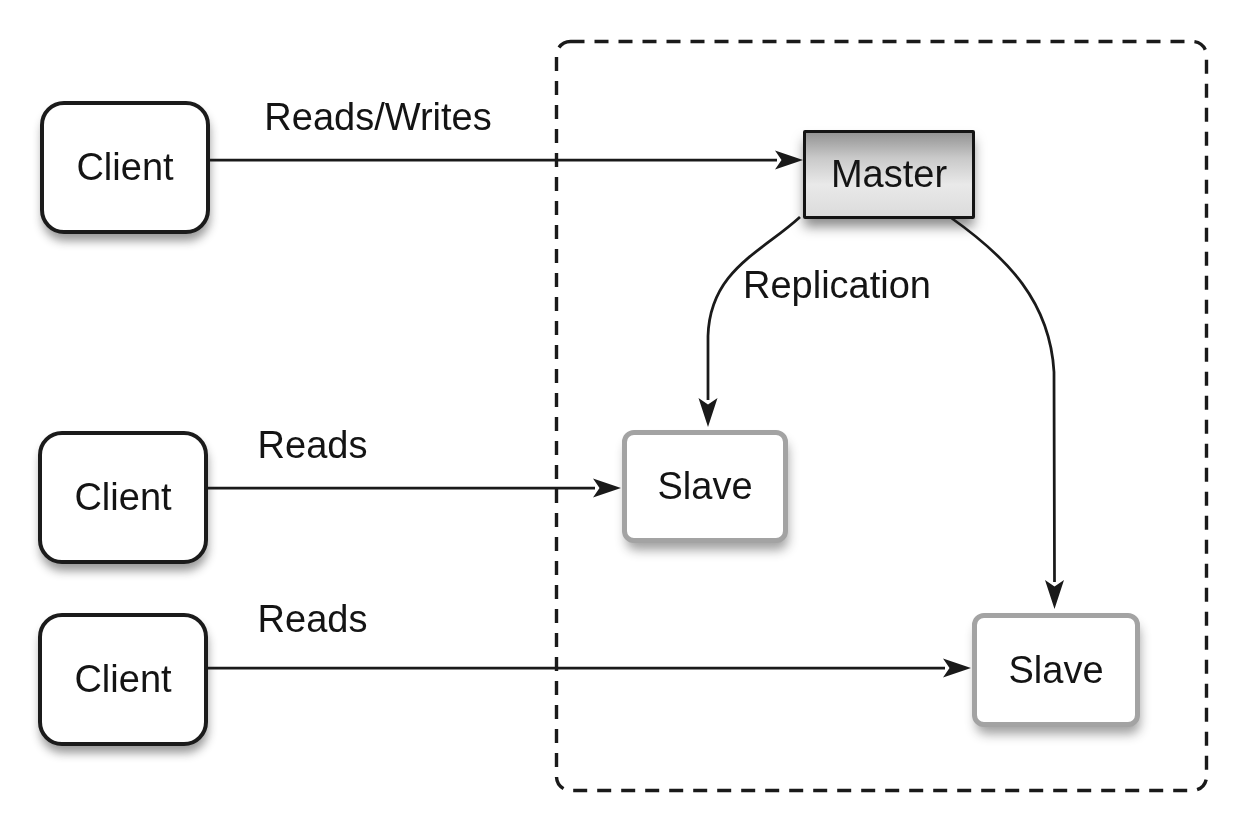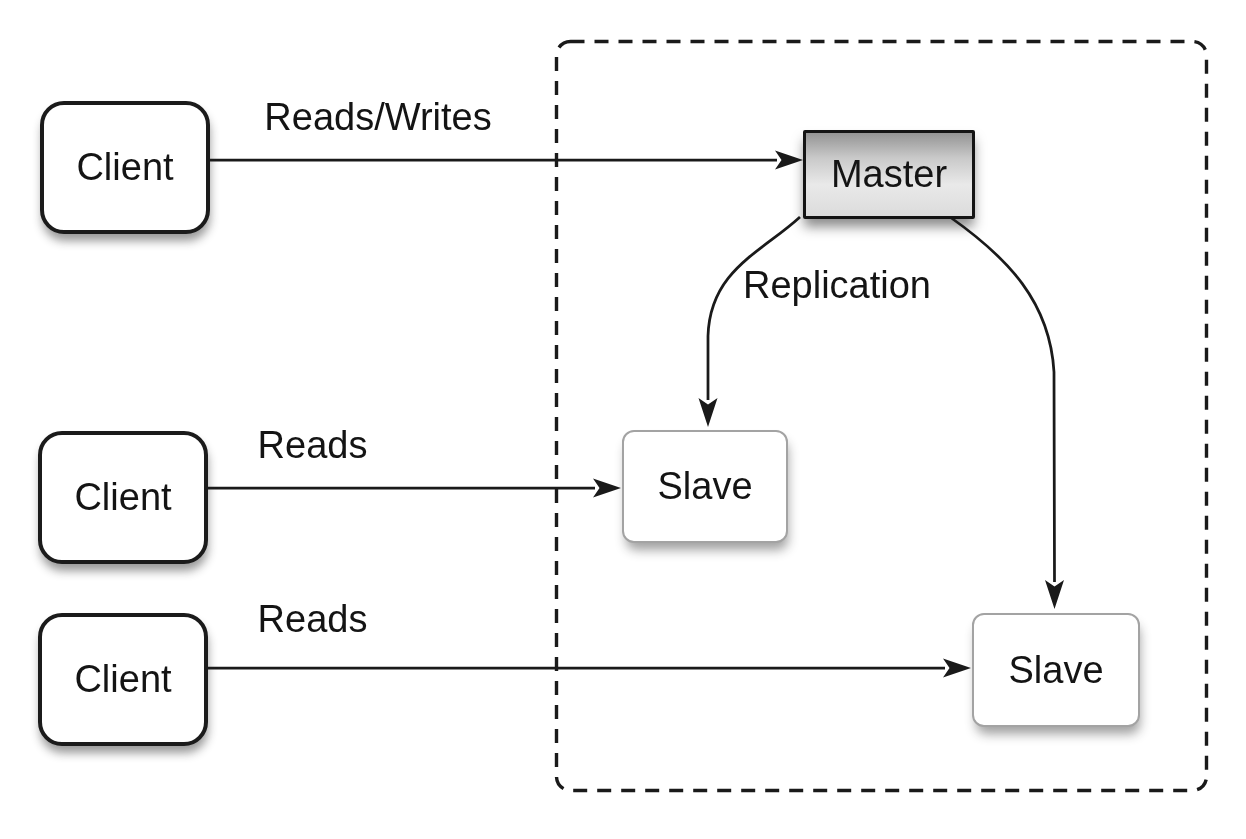--- a/index.html
+++ b/index.html
@@ -44,21 +44,21 @@
     top: 103px;
     width: 172px;
     height: 89px;
     border: 3.5px solid #141414;
     border-radius: 2px;
     background: linear-gradient(180deg, #949494 0%, #c9c9c9 30%, #e9e9e9 62%, #dcdcdc 100%);
     box-shadow: 0 9px 12px -1px rgba(30,30,30,0.5);
     margin-top: 27px;
   }
   .node-slave {
-    border: 2px solid #a3a3a3;
+    border: 5px solid #a3a3a3;
     border-radius: 12px;
     box-shadow: 2px 9px 11px -2px rgba(30,30,30,0.42);
     align-items: center;
   }
   .node-slave-left  { left: 622px; top: 430px; width: 166px; height: 113px; }
   .node-slave-right { left: 972px; top: 613px; width: 168px; height: 114px; }
   .client-top    { left: 40px; top: 101px; }
   .client-middle { left: 38px; top: 431px; }
   .client-bottom { left: 38px; top: 613px; }
   .edge-label {

